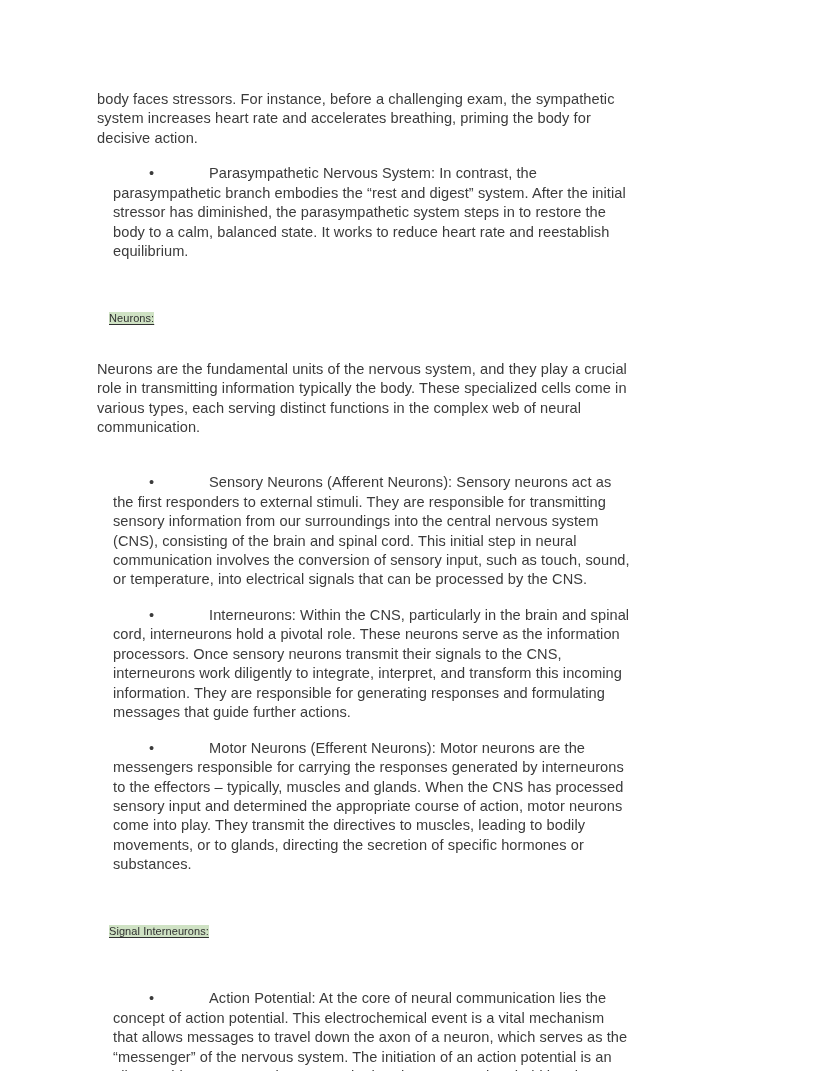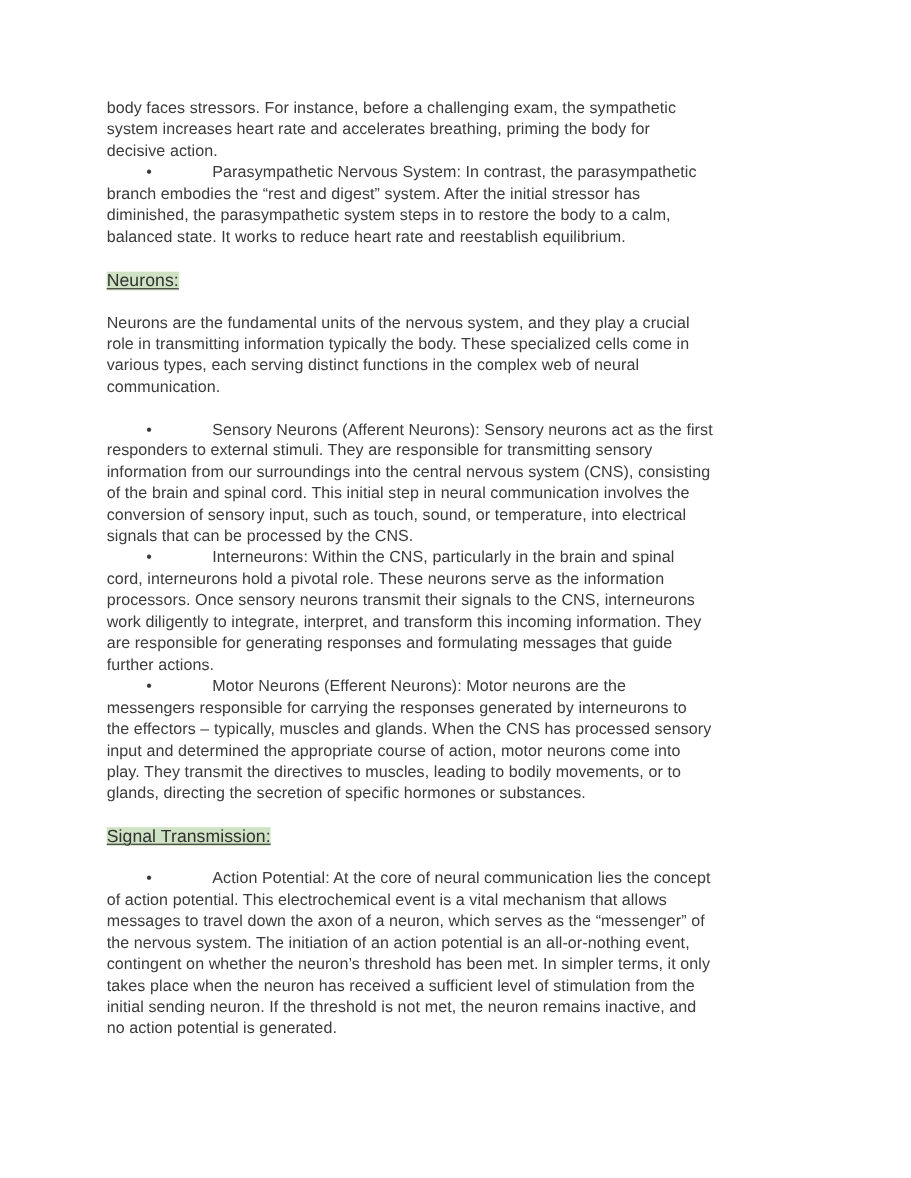--- a/index.html
+++ b/index.html
@@ -29,43 +29,43 @@
     text-align: left;
   }
   p.para {
     margin: 0;
     padding: 0;
     font-size: 14.6px;
     line-height: 19.45px;
     color: #3b3b3b;
   }
   p.bullet {
-    margin: 0;
+    margin: 16px;
     padding: 0;
     font-size: 14.6px;
     line-height: 19.45px;
     color: #3b3b3b;
     text-indent: 0;
   }
   .bullet-marker {
     display: inline-block;
     width: 38px;
     text-align: left;
     margin-left: 36px;
   }
   .bullet-gap {
     display: inline-block;
     width: 22px;
   }
   .spacer-sm { height: 19.45px; }
   .spacer-md { height: 19.45px; }
   h2.heading {
-    margin: 0;
+    margin: 12px;
     padding: 0;
-    font-size: 16px;
+    font-size: 11px;
     line-height: 19.45px;
     font-weight: normal;
     color: #3b3b3b;
   }
   .hl {
     background-color: #cfe2c4;
     text-decoration: underline;
     text-decoration-thickness: 1px;
     text-underline-offset: 2px;
     color: #303030;
@@ -107,21 +107,21 @@
       <span class="bullet-marker">•</span><span class="bullet-gap"></span><span>Interneurons: Within the CNS, particularly in the brain and spinal cord, interneurons hold a pivotal role. These neurons serve as the information processors. Once sensory neurons transmit their signals to the CNS, interneurons work diligently to integrate, interpret, and transform this incoming information. They are responsible for generating responses and formulating messages that guide further actions.</span>
     </p>
 
     <p class="bullet">
       <span class="bullet-marker">•</span><span class="bullet-gap"></span><span>Motor Neurons (Efferent Neurons): Motor neurons are the messengers responsible for carrying the responses generated by interneurons to the effectors – typically, muscles and glands. When the CNS has processed sensory input and determined the appropriate course of action, motor neurons come into play. They transmit the directives to muscles, leading to bodily movements, or to glands, directing the secretion of specific hormones or substances.</span>
     </p>
 
     <div class="spacer-md"></div>
 
     <h2 class="heading">
-      <span class="hl">Signal Transmission:</span>
+      <span class="hl">Signal Interneurons:</span>
     </h2>
 
     <div class="spacer-sm"></div>
 
     <p class="bullet">
       <span class="bullet-marker">•</span><span class="bullet-gap"></span><span>Action Potential: At the core of neural communication lies the concept of action potential. This electrochemical event is a vital mechanism that allows messages to travel down the axon of a neuron, which serves as the “messenger” of the nervous system. The initiation of an action potential is an all-or-nothing event, contingent on whether the neuron’s threshold has been met. In simpler terms, it only takes place when the neuron has received a sufficient level of stimulation from the initial sending neuron. If the threshold is not met, the neuron remains inactive, and no action potential is generated.</span>
     </p>
 
   </div>
 </div>

